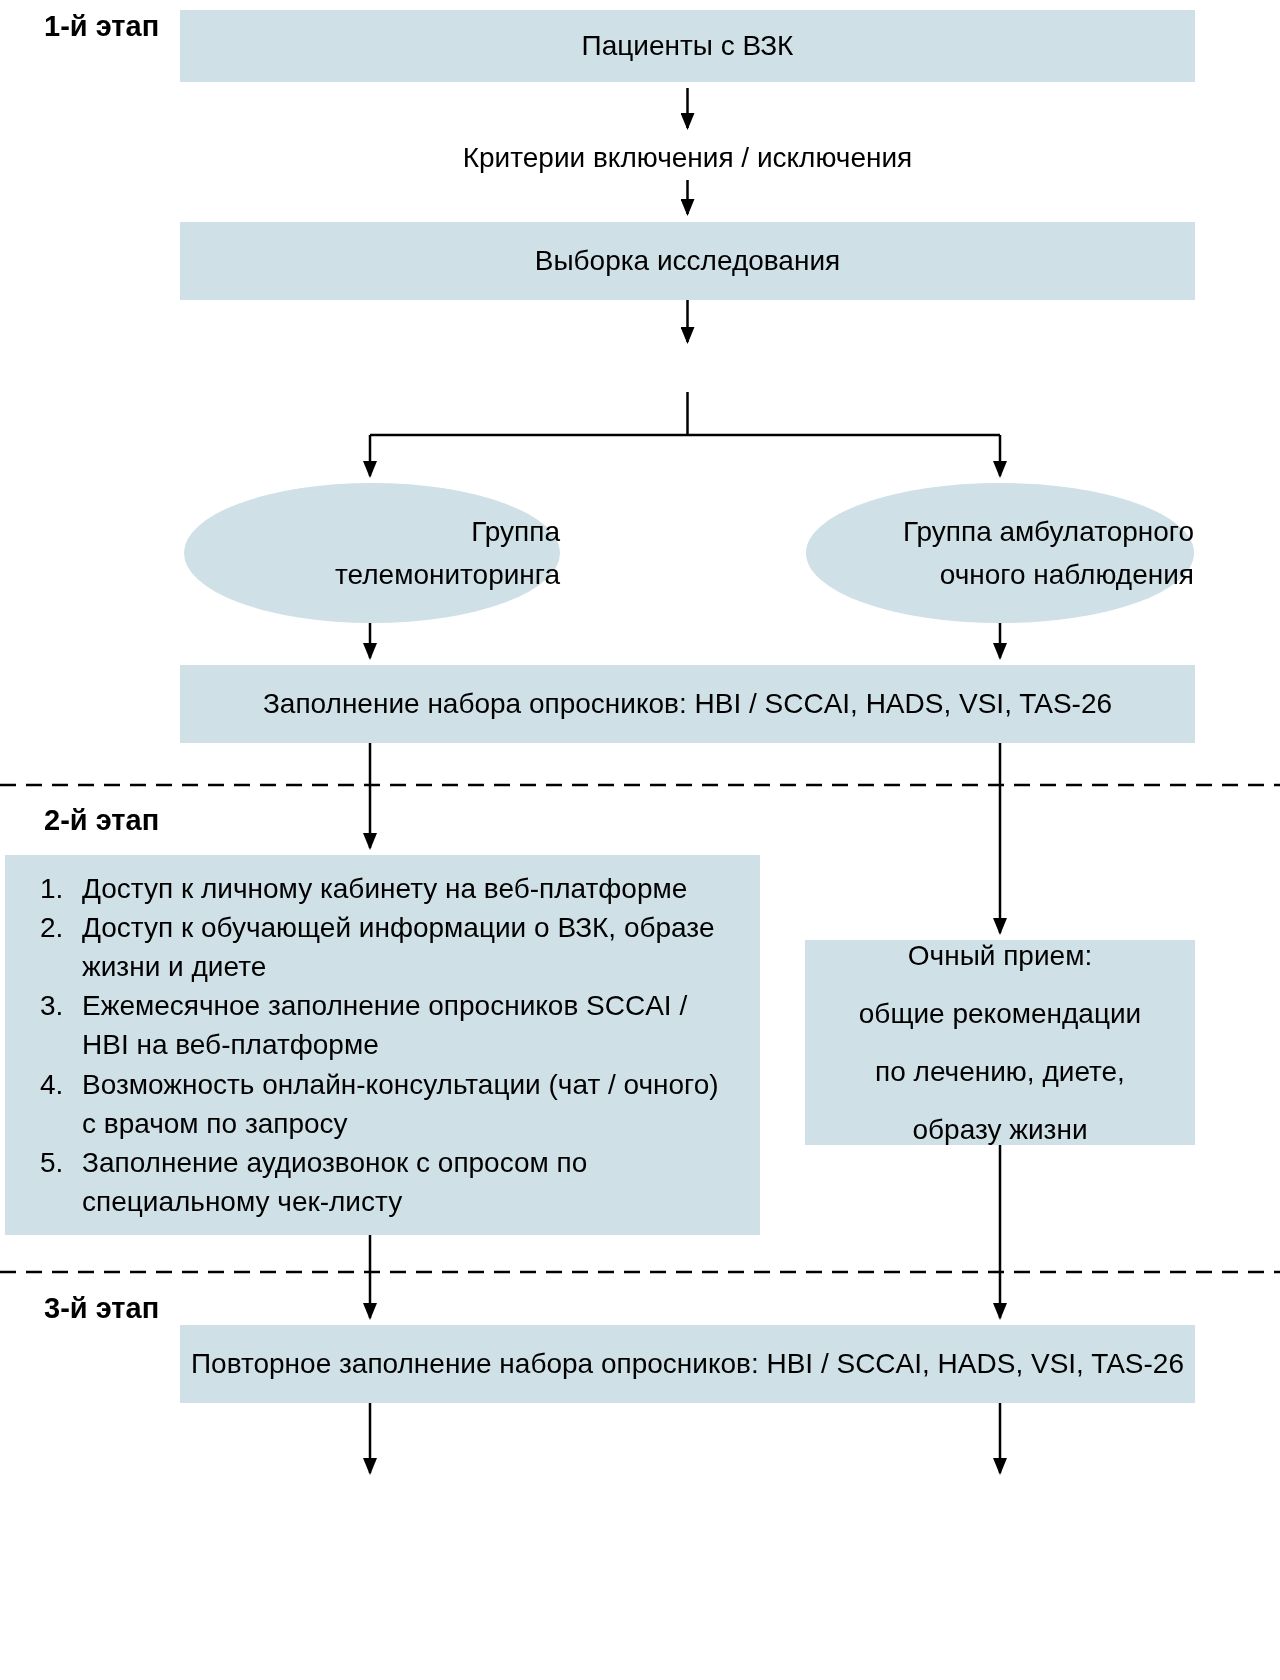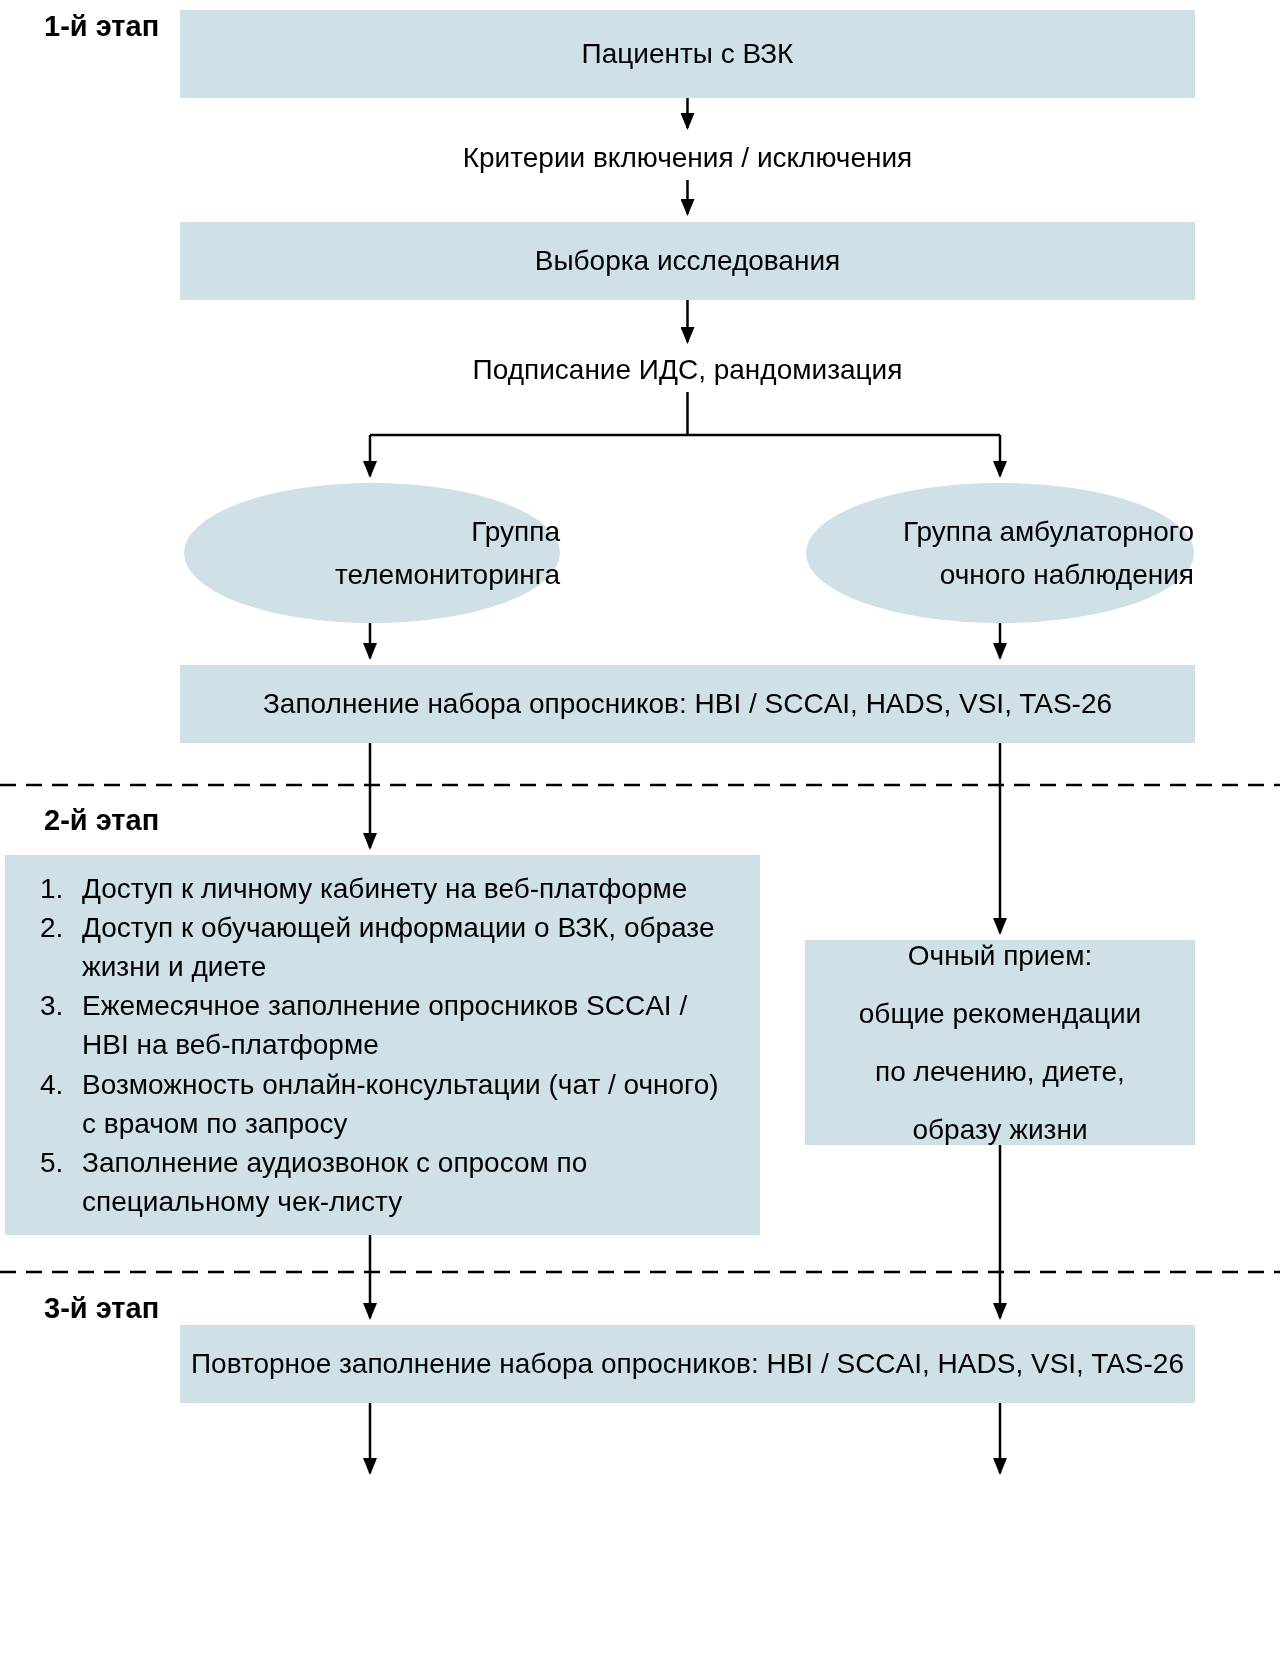--- a/index.html
+++ b/index.html
@@ -120,27 +120,26 @@
     <g>
       <line class="dashed" x1="0" y1="785" x2="1280" y2="785"></line>
       <line class="dashed" x1="0" y1="1272" x2="1280" y2="1272"></line>
     </g>
   </svg>
 
   <div class="stage-label" style="top:10px">1-й этап</div>
   <div class="stage-label" style="top:804px">2-й этап</div>
   <div class="stage-label" style="top:1292px">3-й этап</div>
 
-  <div class="node filled wide" style="top:10px;height:88px">Пациенты с ВЗК</div>
+  <div class="node filled wide" style="top:10px;height:72px">Пациенты с ВЗК</div>
 
   <div class="node plain-text wide" style="top:138px;height:40px">Критерии включения / исключения</div>
 
   <div class="node filled wide" style="top:222px;height:78px">Выборка исследования</div>
 
-  <div class="node plain-text wide" style="top:350px;height:40px">Подписание ИДС, рандомизация</div>
 
   <div class="node filled ellipse" style="left:184px;top:483px;width:376px;height:140px">
     <div>Группа</div>
     <div>телемониторинга</div>
   </div>
 
   <div class="node filled ellipse" style="left:806px;top:483px;width:388px;height:140px">
     <div>Группа амбулаторного</div>
     <div>очного наблюдения</div>
   </div>

